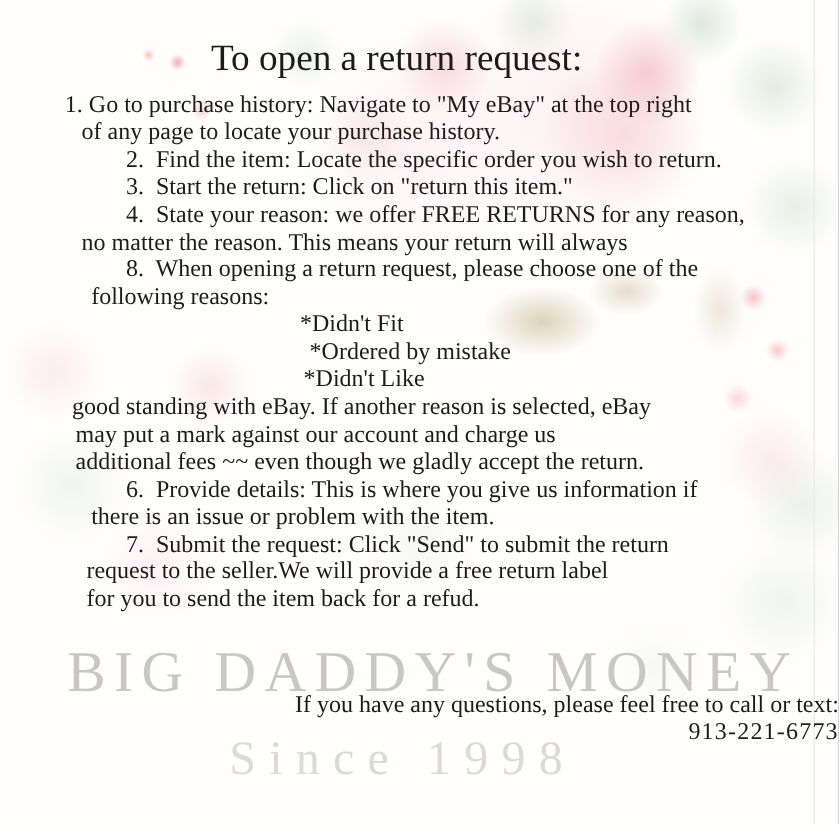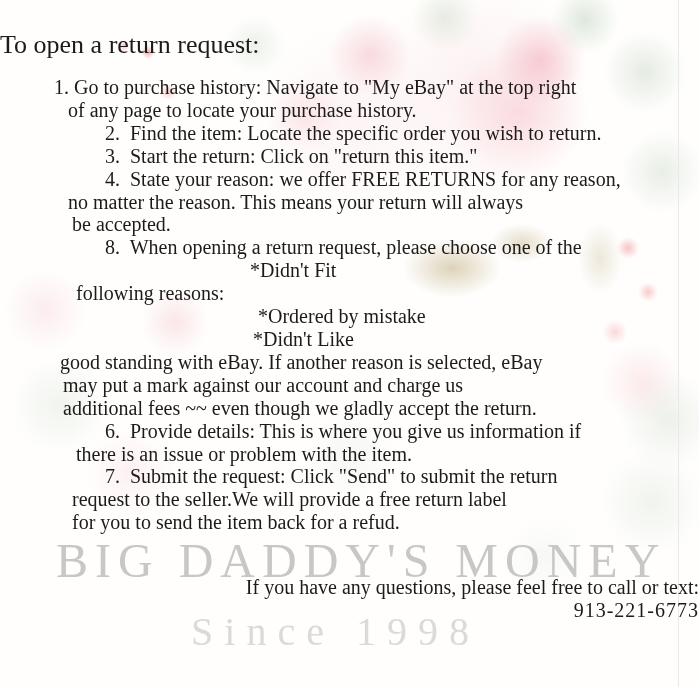--- a/index.html
+++ b/index.html
@@ -54,22 +54,22 @@
     position:absolute;left:56px;top:533px;z-index:1;
     font-size:48px;letter-spacing:7px;color:#c7c7c7;white-space:pre;
   }
   .wm-since{
     position:absolute;left:0;top:608px;width:699px;z-index:1;
     text-align:center;padding-right:28px;box-sizing:border-box;
     font-size:40px;letter-spacing:11px;color:#dadada;white-space:pre;
   }
   .title{
     position:absolute;left:0;top:30px;width:699px;z-index:2;
-    text-align:left;padding-right:38px;box-sizing:border-box;
-    font-size:26px;margin:0;font-weight:normal;
+    text-align:center;padding-right:38px;box-sizing:border-box;
+    font-size:31px;margin:0;font-weight:normal;
   }
   .body-lines{
     position:absolute;left:0;top:76px;width:699px;z-index:2;
   }
   .line{
     font-size:20px;line-height:22.9px;white-space:pre;
   }
   .in-num{padding-left:57px;margin-left:48px;}
   .in-num1{padding-left:54px;}
   .in-wrap{padding-left:68px;}
@@ -100,24 +100,23 @@
 
   <h1 class="title">To open a return request:</h1>
 
   <div class="body-lines">
     <div class="line in-num1">1. Go to purchase history: Navigate to "My eBay" at the top right</div>
     <div class="line in-wrap">of any page to locate your purchase history.</div>
     <div class="line in-num">2.  Find the item: Locate the specific order you wish to return.</div>
     <div class="line in-num">3.  Start the return: Click on "return this item."</div>
     <div class="line in-num">4.  State your reason: we offer FREE RETURNS for any reason,</div>
     <div class="line in-wrap">no matter the reason. This means your return will always</div>
-    <div class="line in-wrap2">be accepted.</div>
     <div class="line in-num">8.  When opening a return request, please choose one of the</div>
+    <div class="line in-wrap3">following reasons:</div>
     <div class="line in-star1">*Didn't Fit</div>
-    <div class="line in-wrap3">following reasons:</div>
     <div class="line in-star3">*Ordered by mistake</div>
     <div class="line in-star2">*Didn't Like</div>
     <div class="line in-para">good standing with eBay. If another reason is selected, eBay</div>
     <div class="line in-para2">may put a mark against our account and charge us</div>
     <div class="line in-para2">additional fees ~~ even though we gladly accept the return.</div>
     <div class="line in-num">6.  Provide details: This is where you give us information if</div>
     <div class="line in-wrap3">there is an issue or problem with the item.</div>
     <div class="line in-num">7.  Submit the request: Click "Send" to submit the return</div>
     <div class="line in-wrap2">request to the seller.We will provide a free return label</div>
     <div class="line in-wrap2">for you to send the item back for a refud.</div>

